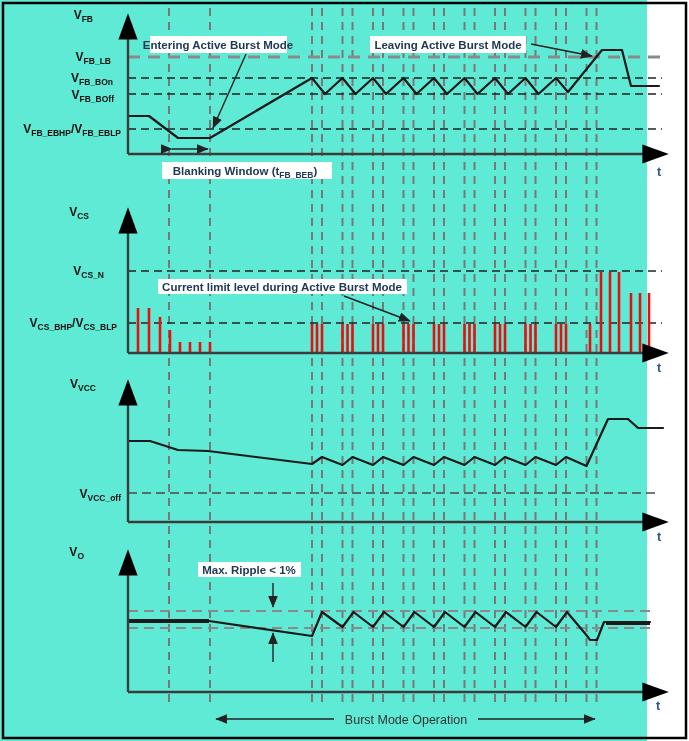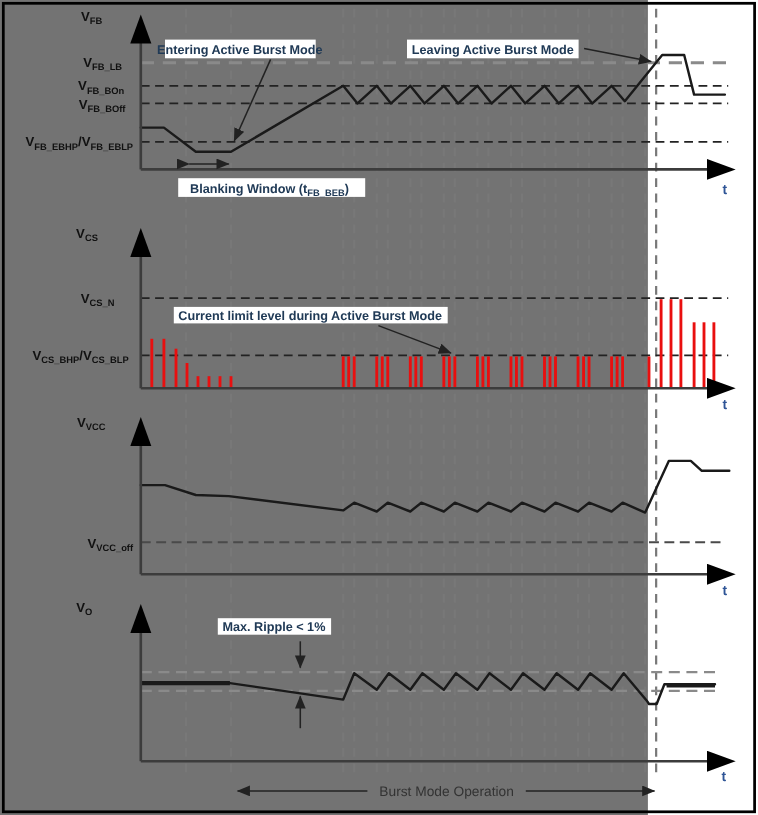--- a/index.html
+++ b/index.html
@@ -1,16 +1,16 @@
 <!DOCTYPE html>
 <html style="--c-pulse_red: #e90f0f; --c-waveform_black: #1a1a1a; --c-grid_gray: #787878; --c-annotation_navy: #203a56; --c-time_label_blue: #2e5496; --c-threshold_dark: #222222; --c-band_gray: #8a8a8a;"><head>
 <meta charset="utf-8">
 <style>
   html,body{margin:0;padding:0;background:#fff;}
-  .frame{position:relative;width:589px;height:741px;background:#737373;box-sizing:border-box;}
+  .frame{position:relative;width:647px;height:741px;background:#5eead4;box-sizing:border-box;}
   svg{display:block;}
   .outerborder{fill:none;stroke:#000;stroke-width:2.5;}
   .axis{stroke:#3c3c3c;stroke-width:2.4;fill:none;}
   .vline{stroke:var(--c-grid_gray);stroke-width:2;stroke-dasharray:8 6;}
   .dashThin{stroke:var(--c-threshold_dark);stroke-width:1.5;stroke-dasharray:8 5;}
   .dashGrayThick{stroke:var(--c-band_gray);stroke-width:2.8;stroke-dasharray:12 8;}
   .dashBand{stroke:var(--c-band_gray);stroke-width:2;stroke-dasharray:10 6;}
   .dashMed{stroke:#4a4a4a;stroke-width:1.7;stroke-dasharray:9 5;}
   .wave{fill:none;stroke:var(--c-waveform_black);stroke-width:2.2;stroke-linejoin:round;stroke-linecap:round;}
   .wavethick{fill:none;stroke:var(--c-waveform_black);stroke-width:4;}

